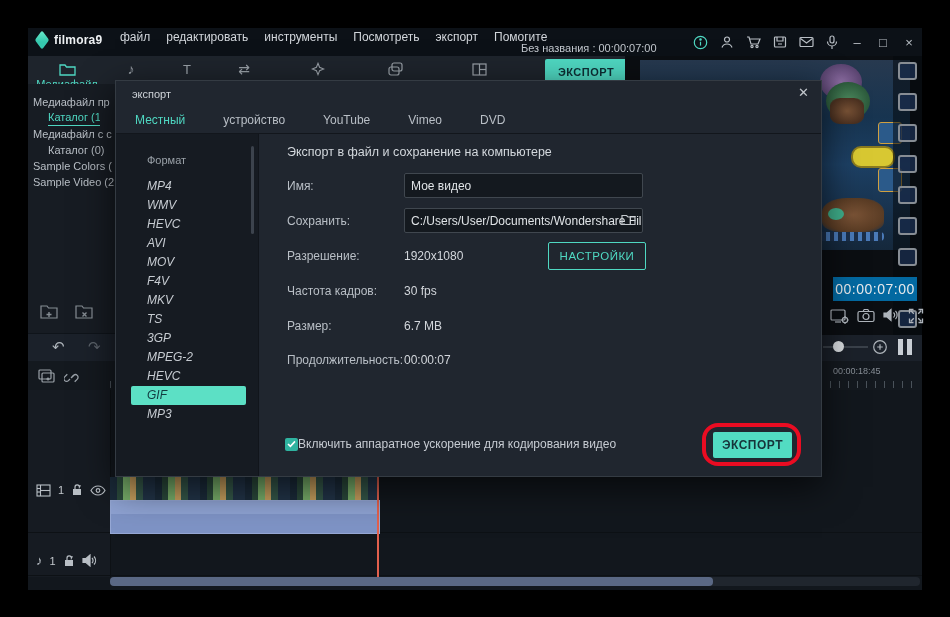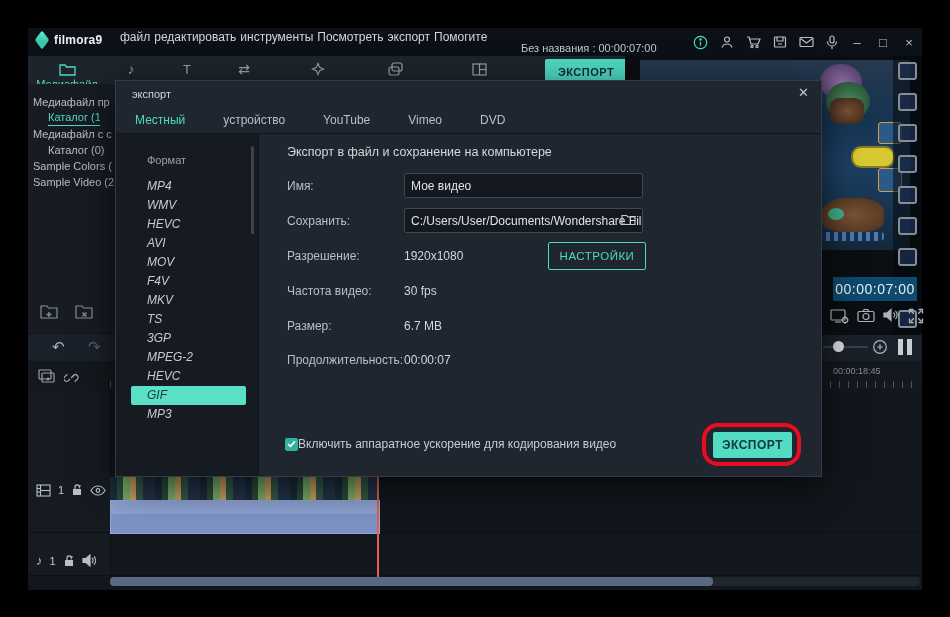--- a/index.html
+++ b/index.html
@@ -6,21 +6,21 @@
   .screen{position:relative;width:950px;height:617px;background:#000;overflow:hidden;
           font-family:"Liberation Sans",sans-serif;color:#c6cbd1;}
   .abs{position:absolute;}
   .app{left:28px;top:28px;width:894px;height:562px;background:#171c23;}
   
   .titlebar{left:28px;top:28px;width:894px;height:28px;background:#0c1117;display:flex;align-items:center;}
   .logo{position:absolute;left:8px;top:5px;display:flex;align-items:center;gap:6px;}
   .logo-diamond{width:12px;height:12px;background:linear-gradient(135deg,#6ceccb 0%,#35c8ae 60%);
                 transform:rotate(45deg) skew(8deg,8deg);border-radius:2px;}
   .logo-text{color:#eef1f3;font-weight:bold;font-size:12px;letter-spacing:.2px;}
-  .menu{position:absolute;left:92px;top:0;height:18px;display:flex;align-items:center;gap:4px;font-size:12px;color:#d2d6db;}
+  .menu{position:absolute;left:92px;top:0;height:18px;display:flex;align-items:center;gap:16px;font-size:12px;color:#d2d6db;}
   .menu span{cursor:default;}
   .proj{position:absolute;left:493px;top:0;height:40px;display:flex;align-items:center;font-size:11px;color:#c2c7cd;}
   .tb-icons{position:absolute;right:6px;top:0;height:28px;display:flex;align-items:center;gap:12px;color:#9aa1a8;}
   .tb-icons .glyph{font-size:13px;line-height:1;color:#b9bfc5;}
   .winbtn{width:14px;text-align:center;}
   
   .iconbar{left:28px;top:56px;width:894px;height:28px;background:#1e242c;border-bottom:1px solid #0f141a;}
   .ib-icon{position:absolute;top:58px;width:22px;height:22px;display:flex;align-items:center;justify-content:center;color:#9aa1a8;font-size:14px;}
   .media-tab-label{position:absolute;left:30px;top:78px;width:74px;text-align:center;font-size:11px;color:#4fd8c2;}
   .media-tab-underline{position:absolute;left:31px;top:92px;width:70px;height:2px;background:#4fd8c2;}
@@ -57,21 +57,21 @@
   .scroll-track{position:absolute;left:110px;top:577px;width:810px;height:9px;background:#20262e;border-radius:4px;}
   .scroll-thumb{position:absolute;left:110px;top:577px;width:603px;height:9px;background:#5a6884;border-radius:4px;}
   
   .preview{left:625px;top:56px;width:297px;height:279px;background:#0b0e12;overflow:hidden;}
   .pv-video{position:absolute;left:15px;top:4px;width:270px;height:190px;
     background:linear-gradient(180deg,#27394f 0%,#173450 30%,#1d4064 55%,#15283c 100%);}
   .blob{position:absolute;border-radius:50%;}
   .pv-strip-bg{position:absolute;left:268px;top:0;width:29px;height:279px;background:rgba(6,9,13,.55);}
   .pv-strip{position:absolute;left:273px;top:6px;display:flex;flex-direction:column;gap:13px;}
   .pv-strip i{width:15px;height:14px;border:2px solid #878d94;border-radius:3px;background:rgba(27,49,84,.7);display:block;}
-  .timecode{position:absolute;left:833px;top:277px;width:84px;height:24px;background:#0c4a6e;
+  .timecode{position:absolute;left:833px;top:277px;width:84px;height:24px;background:#0369a1;
             display:flex;align-items:center;justify-content:center;font-size:14px;color:#e8eaec;letter-spacing:.5px;}
   .pv-controls{position:absolute;left:830px;top:308px;display:flex;gap:8px;color:#aeb4bb;}
   
   .dialog{left:115px;top:80px;width:707px;height:397px;background:#20262f;border:1px solid #343b43;
           box-shadow:0 10px 34px rgba(0,0,0,.65);z-index:10;box-sizing:border-box;}
   .dlg-title{position:absolute;left:16px;top:7px;font-size:11px;color:#ced3d8;}
   .dlg-close{position:absolute;right:12px;top:4px;font-size:13px;color:#c3c8cd;cursor:pointer;}
   .dlg-tabs{position:absolute;left:10px;top:26px;display:flex;gap:20px;font-size:12px;color:#b9bfc6;}
   .dlg-tabs .tab{padding:6px 9px 9px 9px;position:relative;}
   .dlg-tabs .tab.active{color:#4fd8c2;}
@@ -401,21 +401,21 @@
     <div class="browse-ic">
         <svg width="15" height="13" viewBox="0 0 15 13" fill="none" stroke="#c3c8cd" stroke-width="1.2">
           <path d="M1 2.5h4.5L7 4h7v7.5H1z"></path>
         </svg>
       </div>
 
     <div class="f-label" style="top:168px;">Разрешение:</div>
     <div class="f-value" style="top:168px;">1920x1080</div>
     <div class="settings-btn">НАСТРОЙКИ</div>
 
-    <div class="f-label" style="top:203px;">Частота видео:</div>
+    <div class="f-label" style="top:203px;">Частота кадров:</div>
     <div class="f-value" style="top:203px;">30 fps</div>
 
     <div class="f-label" style="top:238px;">Размер:</div>
     <div class="f-value" style="top:238px;">6.7 MB</div>
 
     <div class="f-label" style="top:272px;">Продолжительность:</div>
     <div class="f-value" style="top:272px;">00:00:07</div>
 
     <div class="hw-row">
       <span class="chk">

